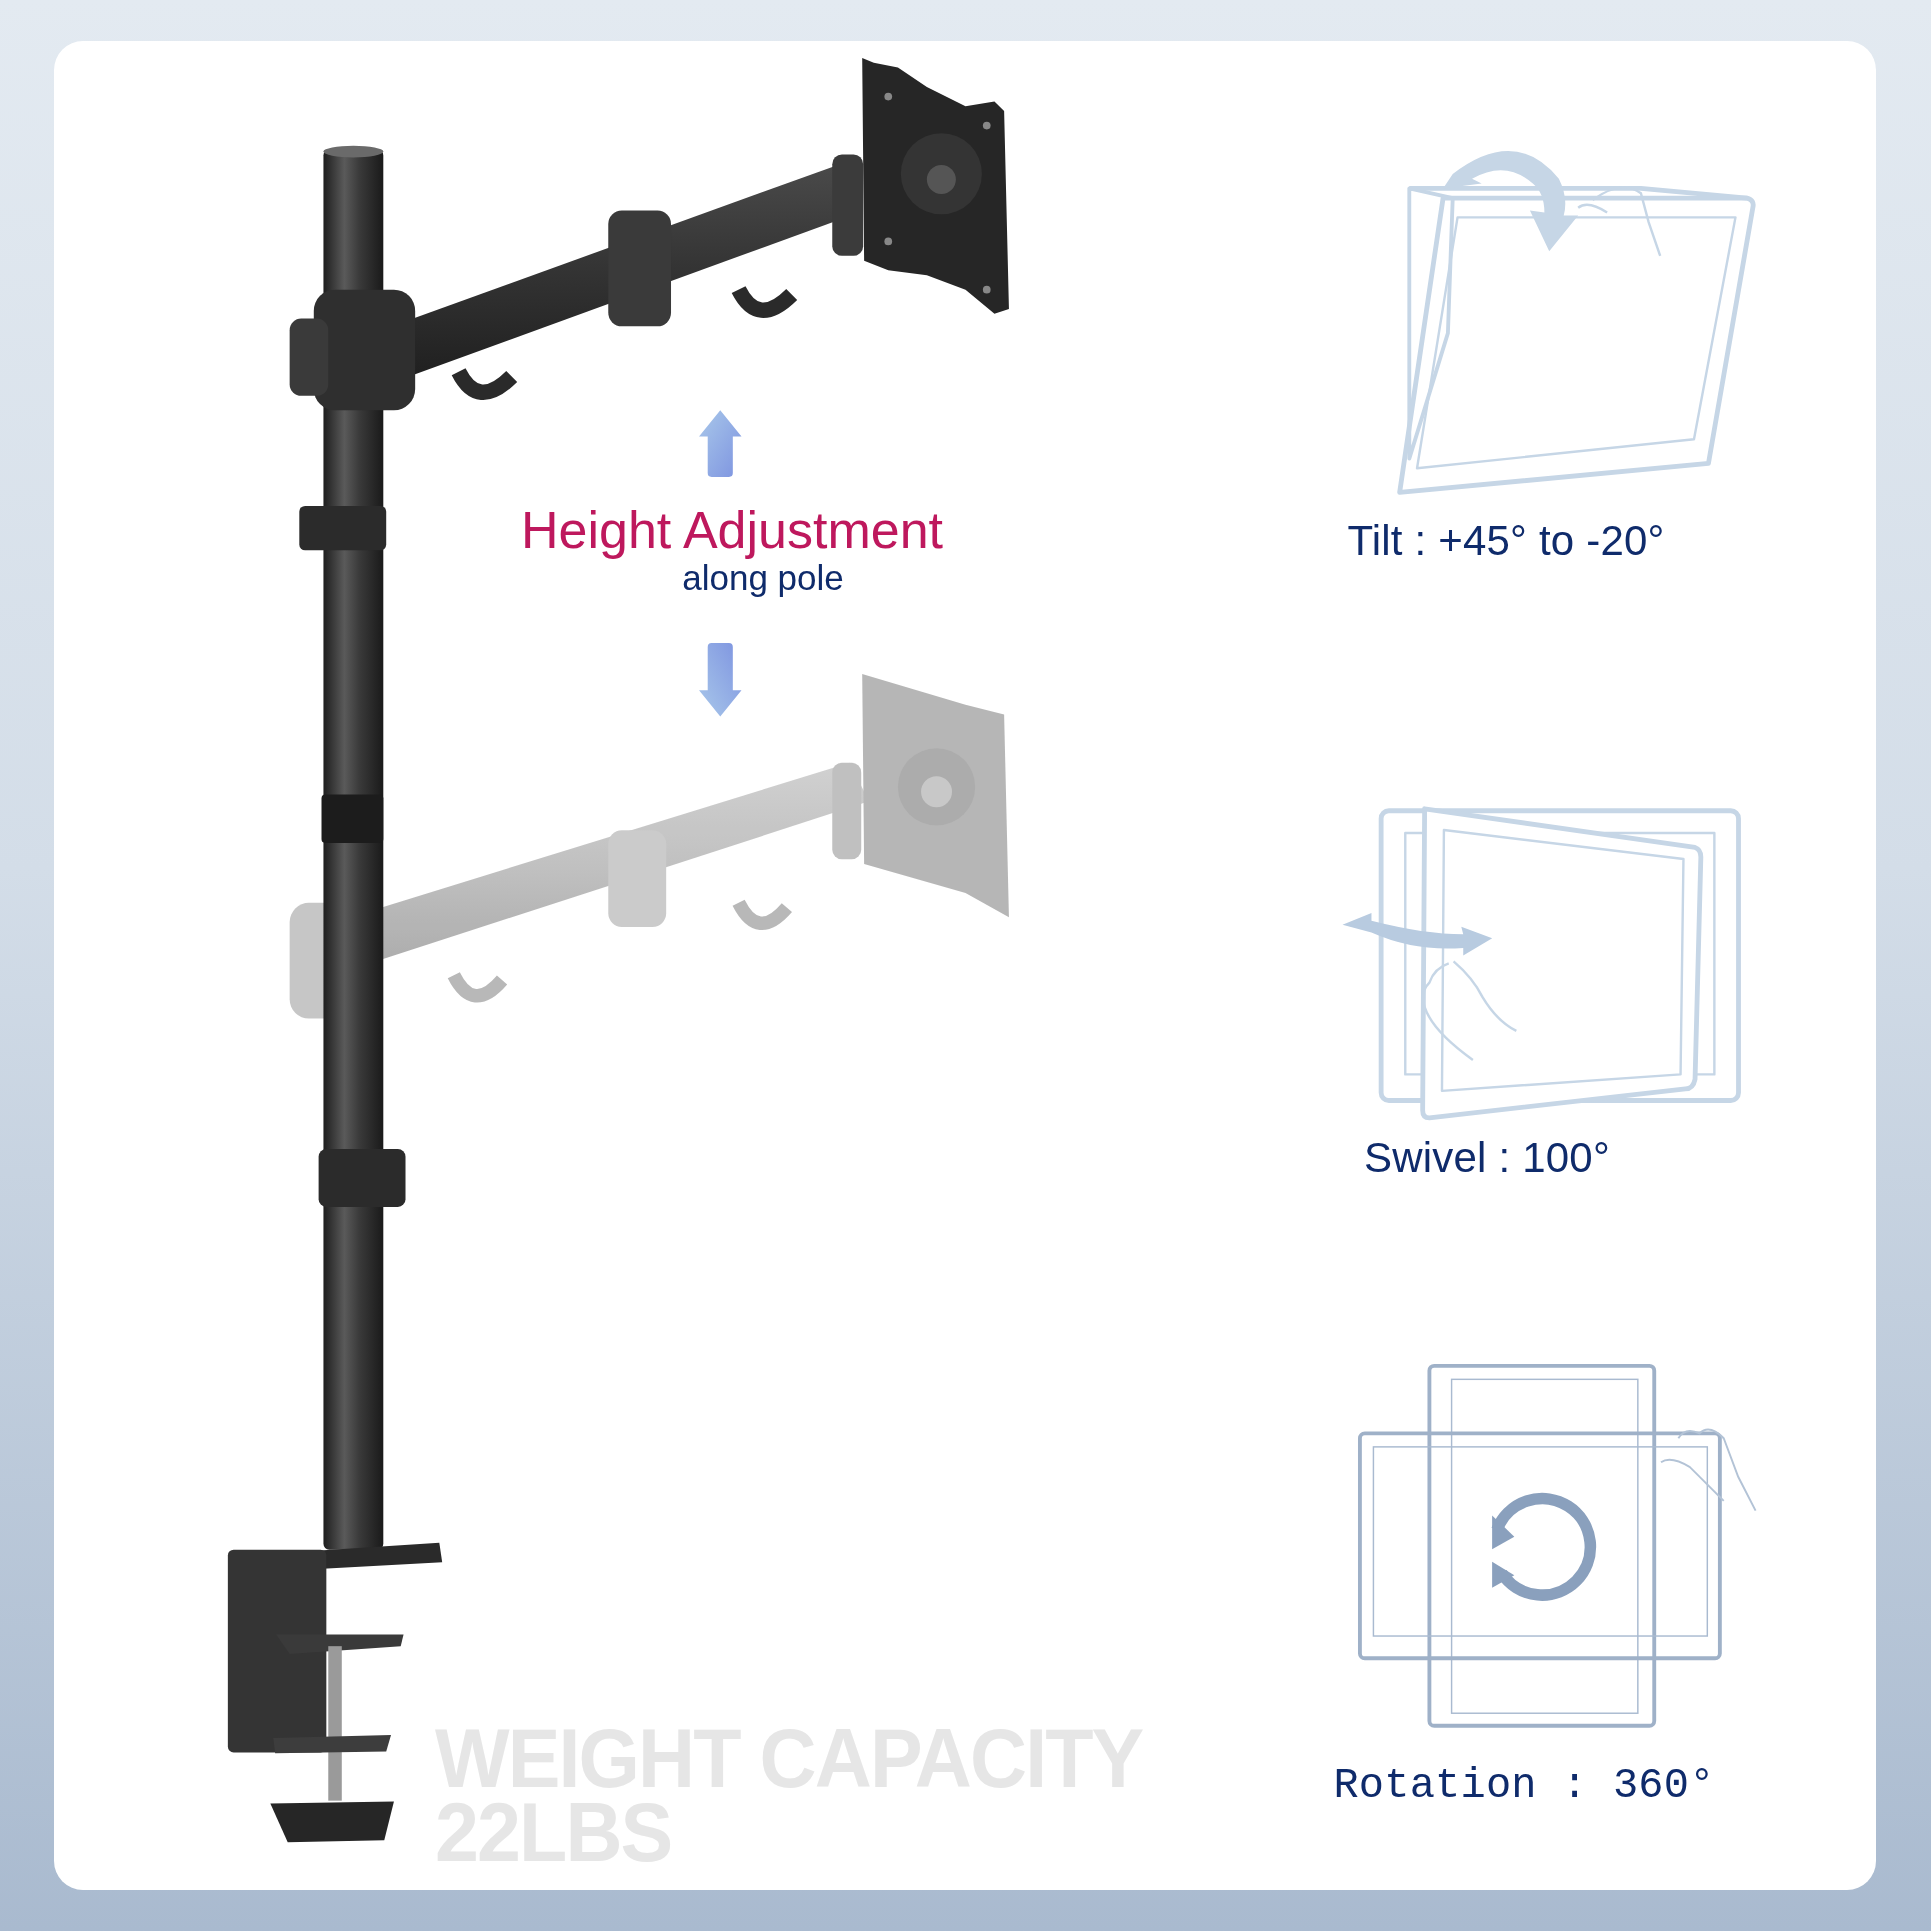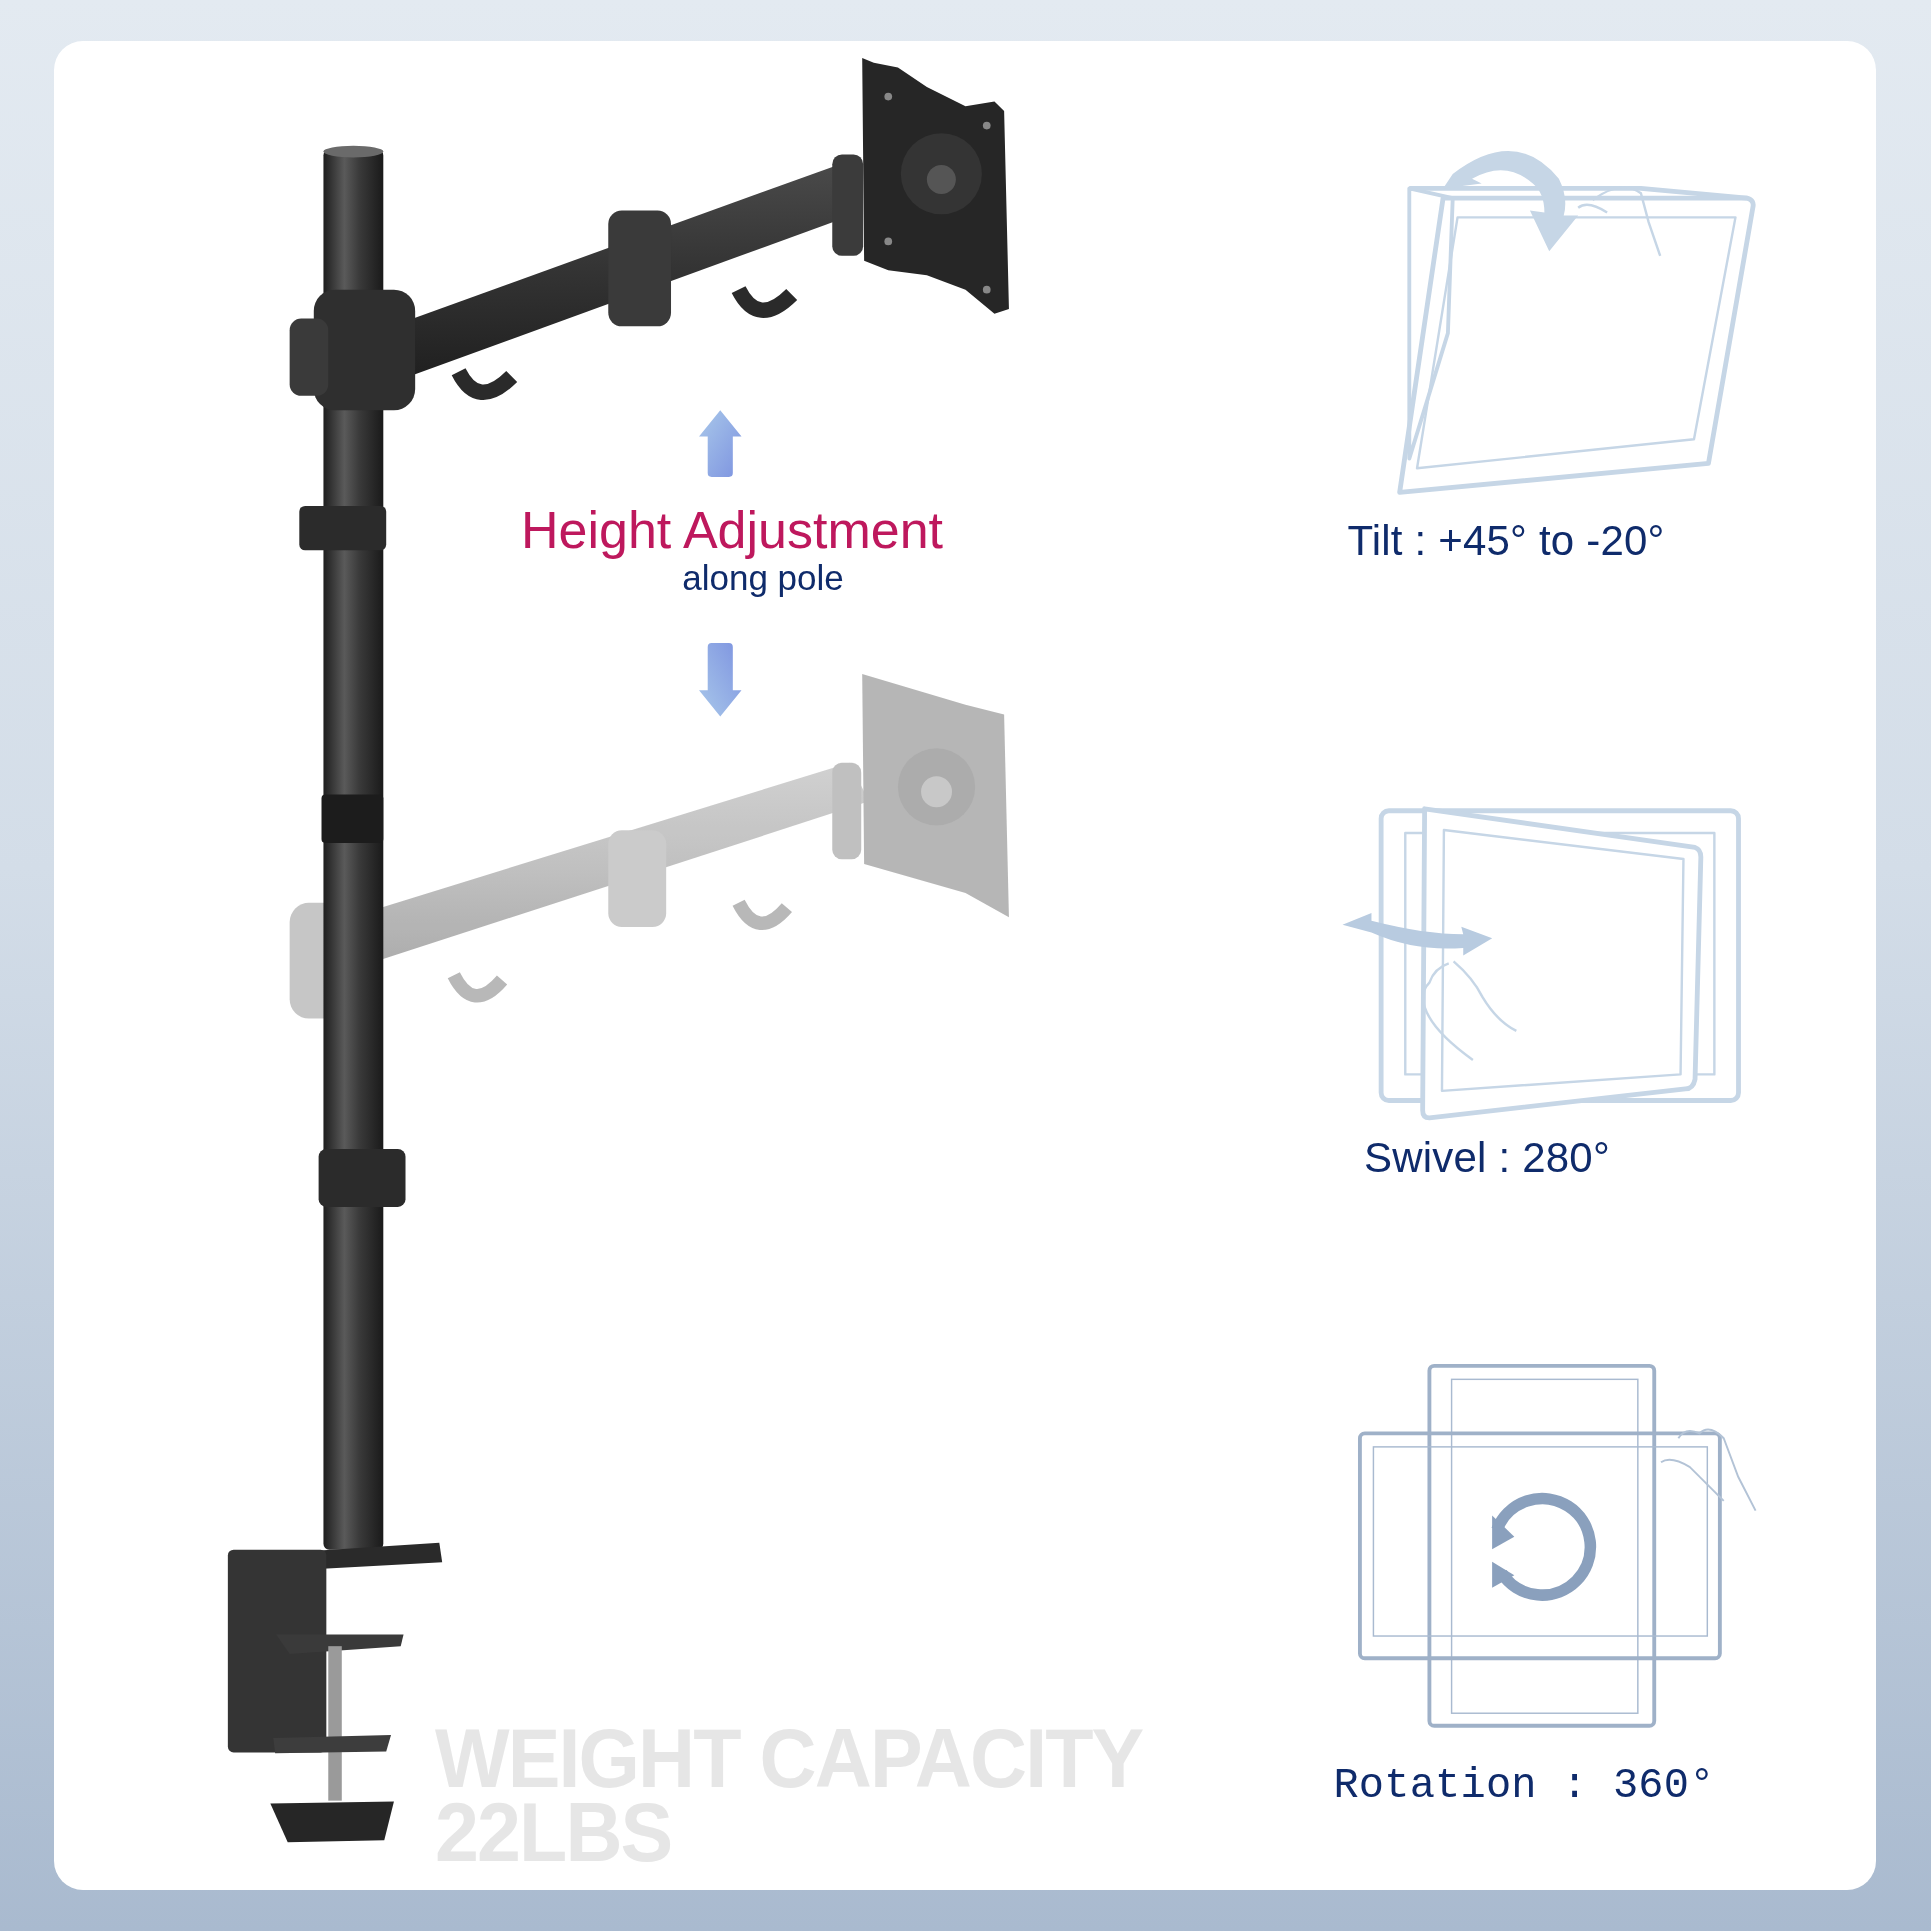--- a/index.html
+++ b/index.html
@@ -133,21 +133,21 @@
 <svg width="425" height="319" style="left:1328px;top:799px;" viewBox="0 0 440 330">
   <g fill="none" stroke="#c6d6e6" stroke-linejoin="round">
     <rect x="55" y="12" width="370" height="300" rx="8" stroke-width="5"></rect>
     <rect x="80" y="35" width="320" height="250" stroke-width="2.5"></rect>
     <path d="M100 10 L 380 50 Q 386 52 386 60 L 380 290 Q 378 300 370 300 L 105 330 Q 98 330 98 322 L 100 15 Z" stroke-width="5" fill="#ffffff"></path>
     <path d="M120 32 L 368 62 L 365 285 L 118 302 Z" stroke-width="2.5"></path>
   </g>
   <path d="M15 130 L 45 118 L 45 126 Q 100 140 140 140 L 138 132 L 170 144 L 140 162 L 140 154 Q 90 158 45 138 L 45 138 Z" fill="#b8cbe0"></path>
   <path d="M125 170 Q 110 175 105 190 Q 95 200 100 215 Q 108 240 150 270 M 130 168 Q 150 185 160 205 Q 175 230 195 240" fill="none" stroke="#c6d6e6" stroke-width="2.5"></path>
 </svg>
-<div class="feature-label" style="left:1487px;top:1134px;">Swivel : 280°</div>
+<div class="feature-label" style="left:1487px;top:1134px;">Swivel : 100°</div>
 
 <svg width="425" height="386" style="left:1352px;top:1361px;" viewBox="0 0 440 400">
   <g fill="none" stroke="#8aa0bd">
     <rect x="80" y="5" width="233" height="373" rx="5" stroke-width="4" stroke="#9fb1c8"></rect>
     <rect x="103" y="19" width="193" height="346" stroke-width="1.5" stroke="#a9bad0"></rect>
     <rect x="8" y="75" width="373" height="233" rx="5" stroke-width="4" stroke="#9fb1c8"></rect>
     <rect x="22" y="89" width="346" height="196" stroke-width="1.5" stroke="#a9bad0"></rect>
   </g>
   <path d="M150 175 A 50 50 0 1 1 155 220" fill="none" stroke="#8aa0bd" stroke-width="12"></path>
   <path d="M145 160 L 145 195 L 168 182 Z" fill="#8aa0bd"></path>

